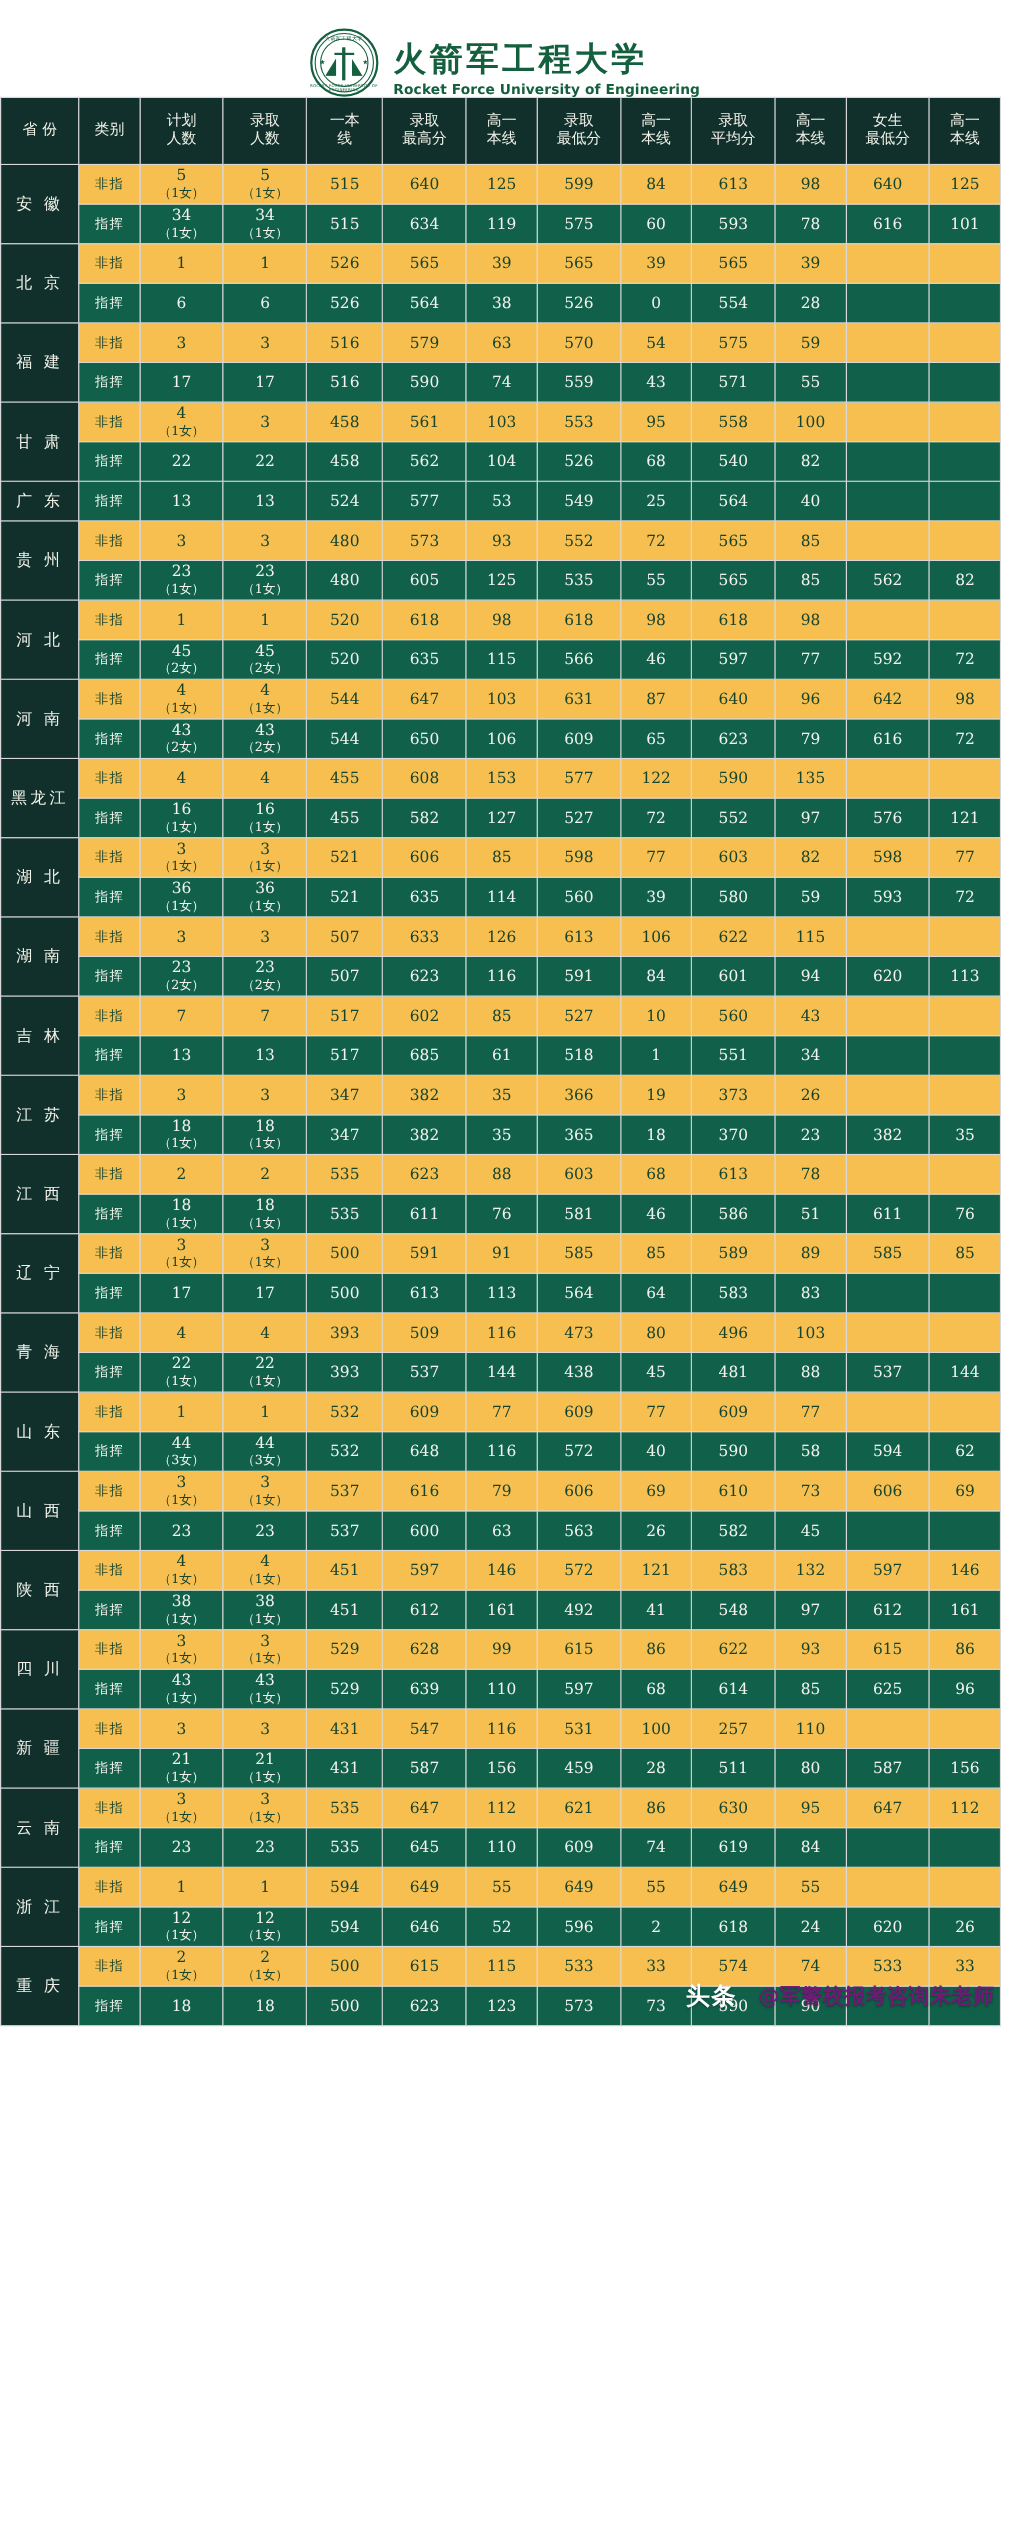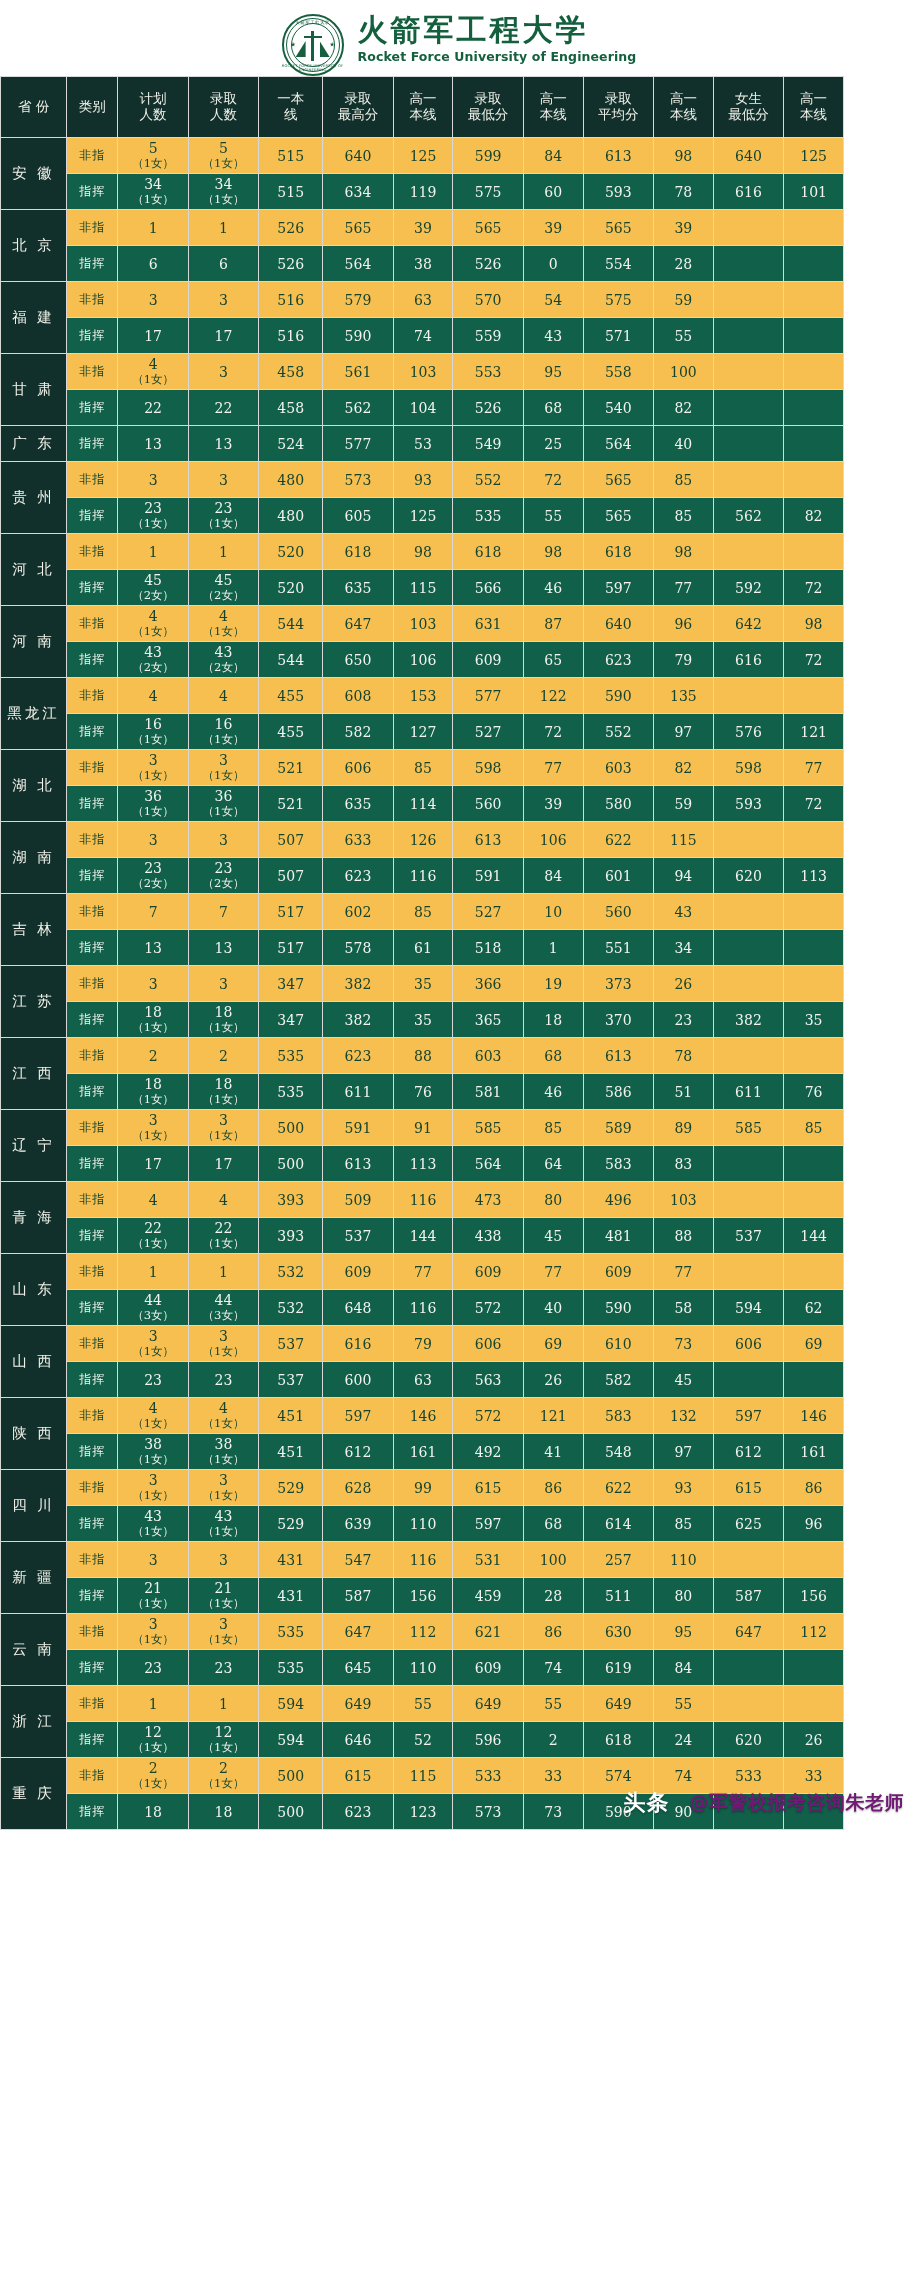--- a/index.html
+++ b/index.html
@@ -6,22 +6,22 @@
   body{
     width:918px;
     background:#ffffff;
     font-family:"DejaVu Sans","Liberation Sans",sans-serif;
     -webkit-font-smoothing:antialiased;
   }
   .page{width:918px;position:relative;background:#fff;}
 
   
   .brand{
-    display:flex;align-items:flex-start;justify-content:center;
-    gap:14px;padding-top:14px;
+    display:flex;align-items:flex-end;justify-content:center;
+    gap:14px;padding-top:26px;
   }
   .crest{width:62px;height:62px;flex:0 0 62px;position:relative;}
   .crest .ring{
     position:absolute;inset:0;border-radius:50%;
     border:2px solid #16603f;
   }
   .crest .ring2{
     position:absolute;inset:4px;border-radius:50%;
     border:1px solid #16603f;
   }
@@ -68,21 +68,21 @@
     text-align:center;
     font-size:42px;font-weight:700;color:#12372c;
     letter-spacing:2px;
     margin:18px 0 16px 0;
     font-family:"DejaVu Sans","Liberation Sans",sans-serif;
   }
 
   
   table.scores{
     border-collapse:collapse;
-    width:844px;
+    width:910px;
     table-layout:fixed;
   }
   table.scores td,table.scores th{
     border:1px solid #d8d8d8;
     text-align:center;
     vertical-align:middle;
     padding:0;
   }
   thead th{
     background:#12302b;
@@ -514,21 +514,21 @@
           <td class="num">560</td>
           <td class="num">43</td>
           <td class="num"></td>
           <td class="num"></td>
         </tr>
         <tr class="r-zh">
           <td class="cat">指挥</td>
           <td class="num">13</td>
           <td class="num">13</td>
           <td class="num">517</td>
-          <td class="num">578</td>
+          <td class="num">685</td>
           <td class="num">61</td>
           <td class="num">518</td>
           <td class="num">1</td>
           <td class="num">551</td>
           <td class="num">34</td>
           <td class="num"></td>
           <td class="num"></td>
         </tr>
         <tr class="r-fz">
           <td class="prov" rowspan="2">江 苏</td>

